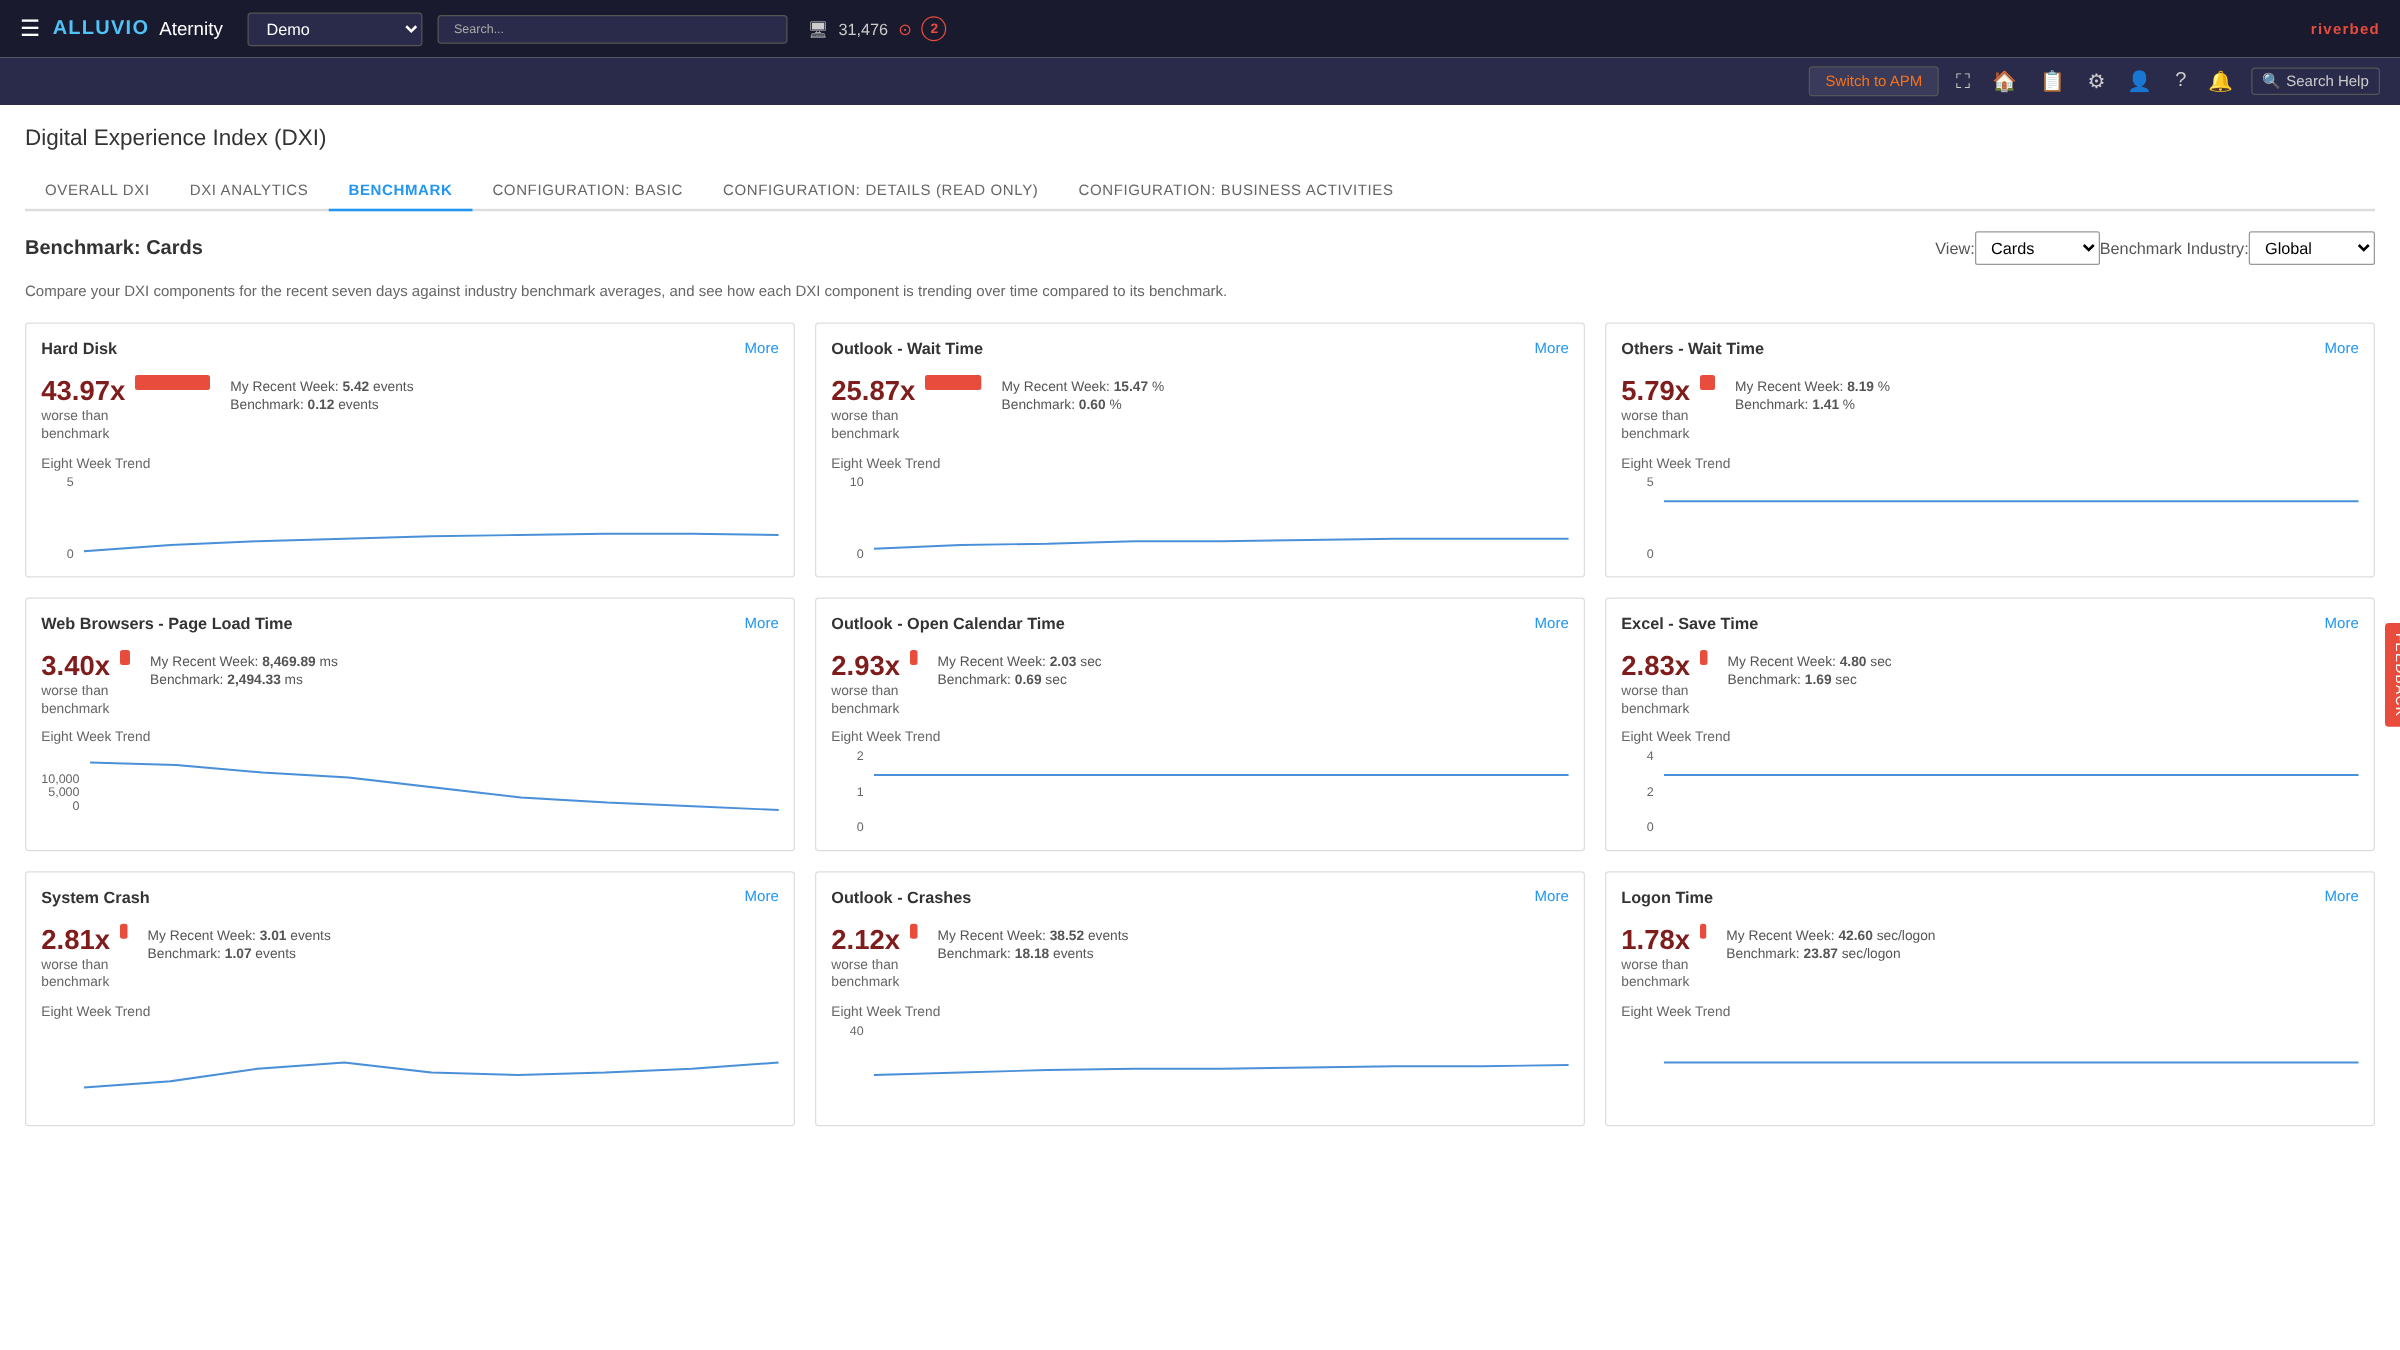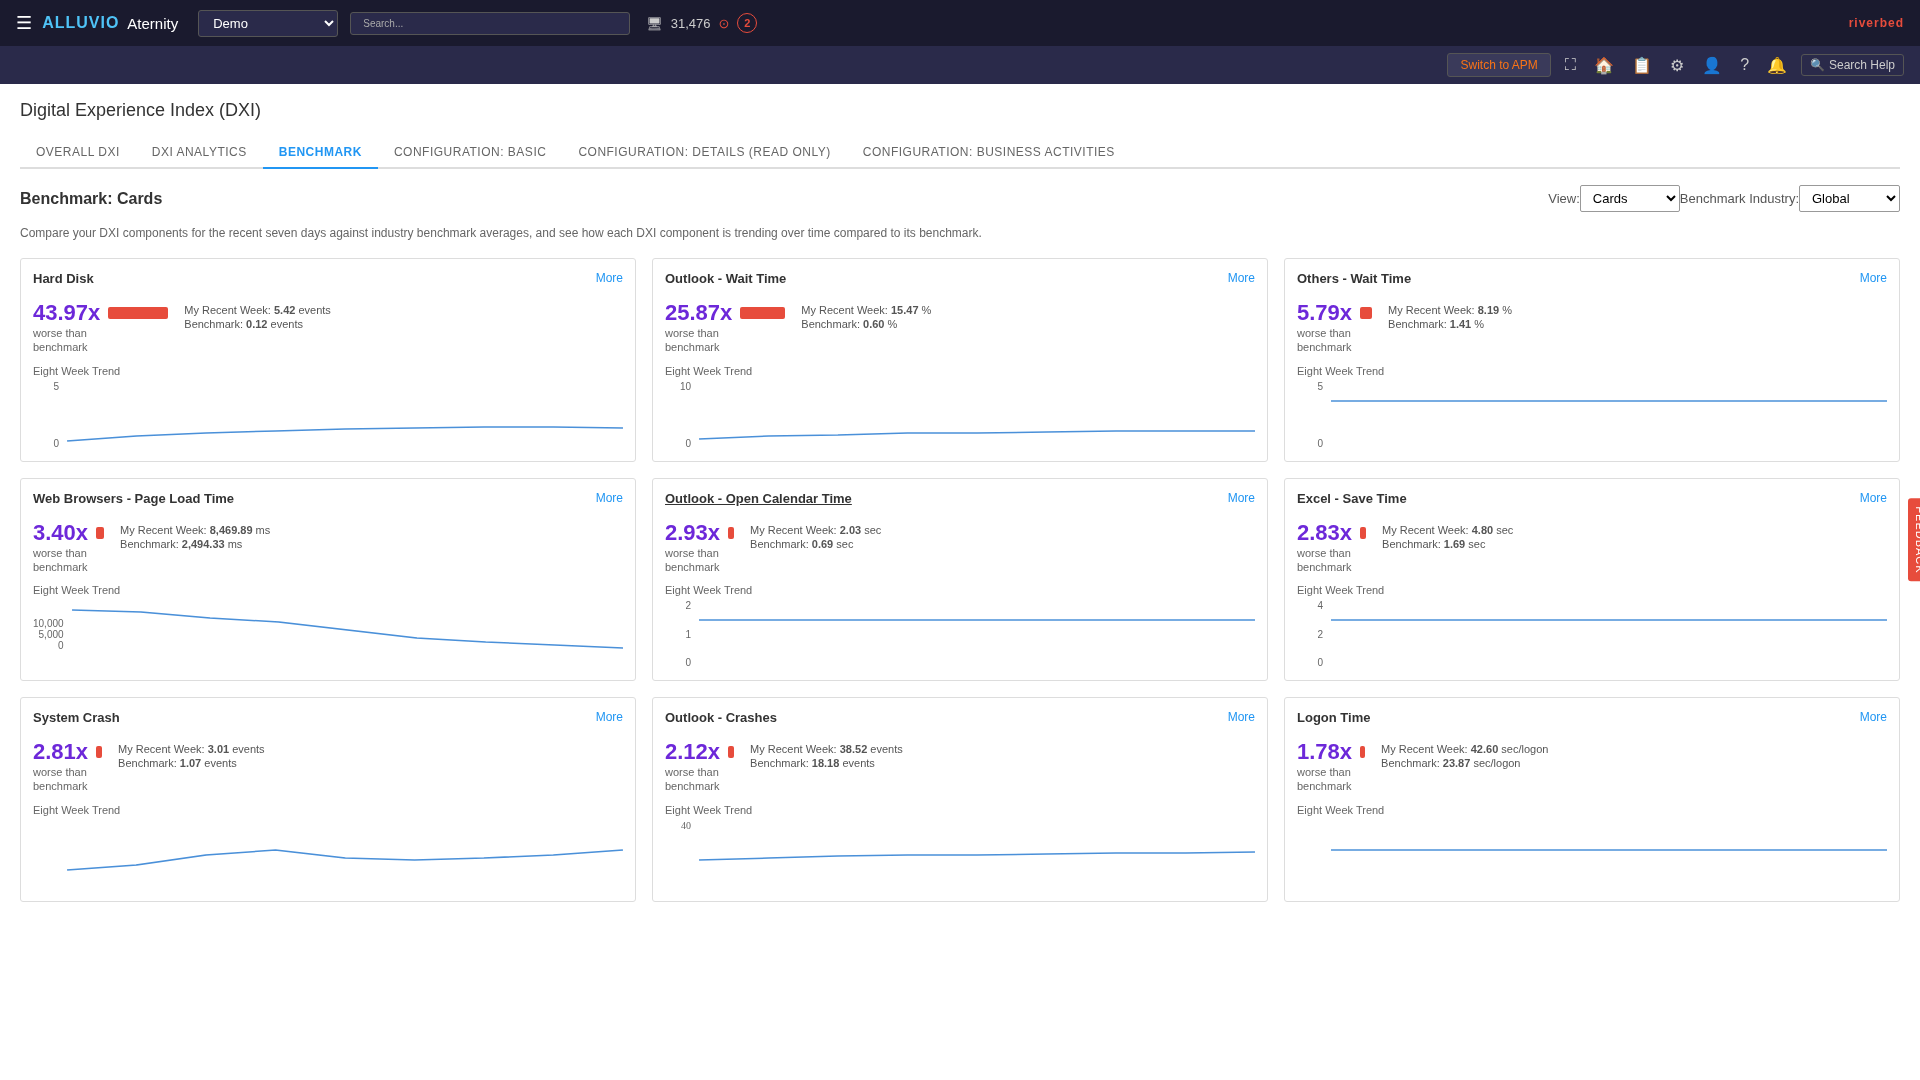--- a/index.html
+++ b/index.html
@@ -213,23 +213,23 @@
 
     .metric-left {
       display: flex;
       flex-direction: column;
       align-items: flex-start;
     }
 
     .metric-value {
       font-size: 22px;
       font-weight: bold;
-      color: #6d28d9;
-      display: flex;
-      align-items: center;
+      color: #7f1d1d;
+      display: flex;
+      align-items: flex-start;
       gap: 4px;
     }
 
     .metric-bar {
       height: 12px;
       background: #e74c3c;
       border-radius: 2px;
       display: inline-block;
       margin-left: 4px;
     }
@@ -465,21 +465,21 @@
           <span>5,000</span>
           <span>0</span>
         </div>
         <div style="flex:1;"><svg width="100%" height="65" viewBox="0 0 240 65" preserveAspectRatio="none">
     <polyline points="0,10 30,12 60,18 90,22 120,30 150,38 180,42 210,45 240,48" fill="none" stroke="#4a90d9" stroke-width="1.5"></polyline>
   </svg></div>
       </div>
     </div>
   </div>
       <div class="card">
-    <div style="display:flex; justify-content:space-between; align-items:flex-start; margin-bottom:6px;text-decoration:underline;">
+    <div style="display:flex; justify-content:space-between; align-items:flex-start; margin-bottom:6px;">
       <div class="card-title">Outlook - Open Calendar Time</div>
       <span class="card-more">More</span>
     </div>
     <div class="card-metrics">
       <div class="metric-left">
         <div class="metric-value">
           2.93x
           <span class="metric-bar" style="width:6px;"></span>
         </div>
         <div class="metric-label">worse than<br>benchmark</div>
@@ -580,21 +580,21 @@
         </div>
         <div class="metric-label">worse than<br>benchmark</div>
       </div>
       <div class="metric-right">
         <span>My Recent Week: <span class="val">38.52</span> events</span>
         <span>Benchmark: <span class="val">18.18</span> events</span>
       </div>
     </div>
     <div class="trend-section">
       <div class="trend-label">Eight Week Trend</div>
-      <div style="display:flex; gap:4px;font-family:Liberation Serif, serif;">
+      <div style="display:flex; gap:4px;">
         <div style="display:flex; flex-direction:column; justify-content:space-between; font-size:10px; color:#666; text-align:right; padding-right:4px; min-width:30px;">
           <span>40</span>
 
           <span></span>
         </div>
         <div style="flex:1;"><svg width="100%" height="65" viewBox="0 0 240 65" preserveAspectRatio="none">
     <polyline points="0,40 30,38 60,36 90,35 120,35 150,34 180,33 210,33 240,32" fill="none" stroke="#4a90d9" stroke-width="1.5"></polyline>
   </svg></div>
       </div>
     </div>

